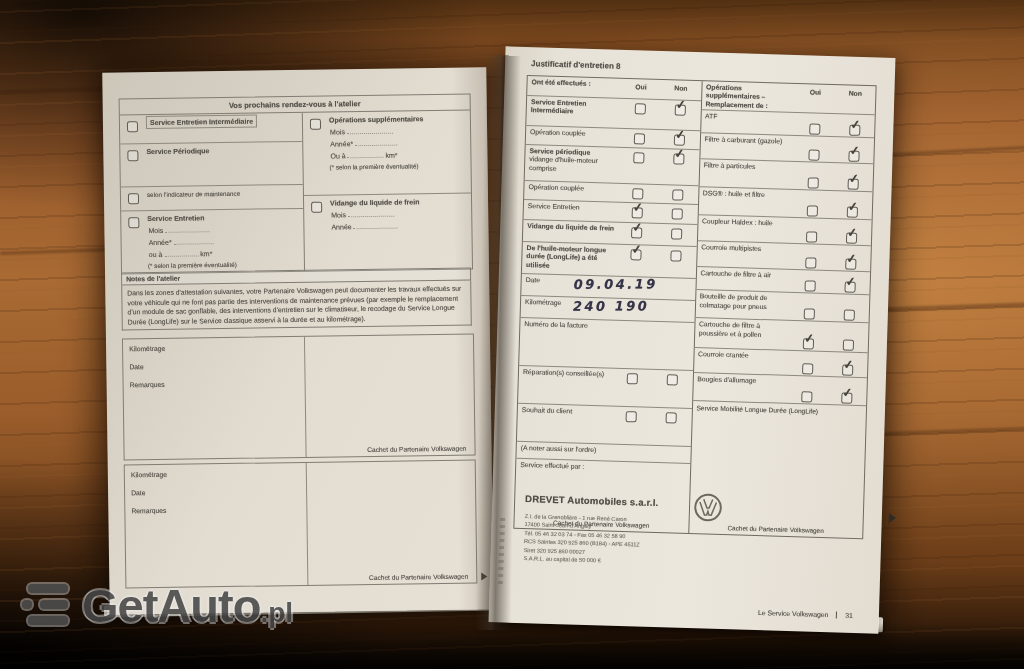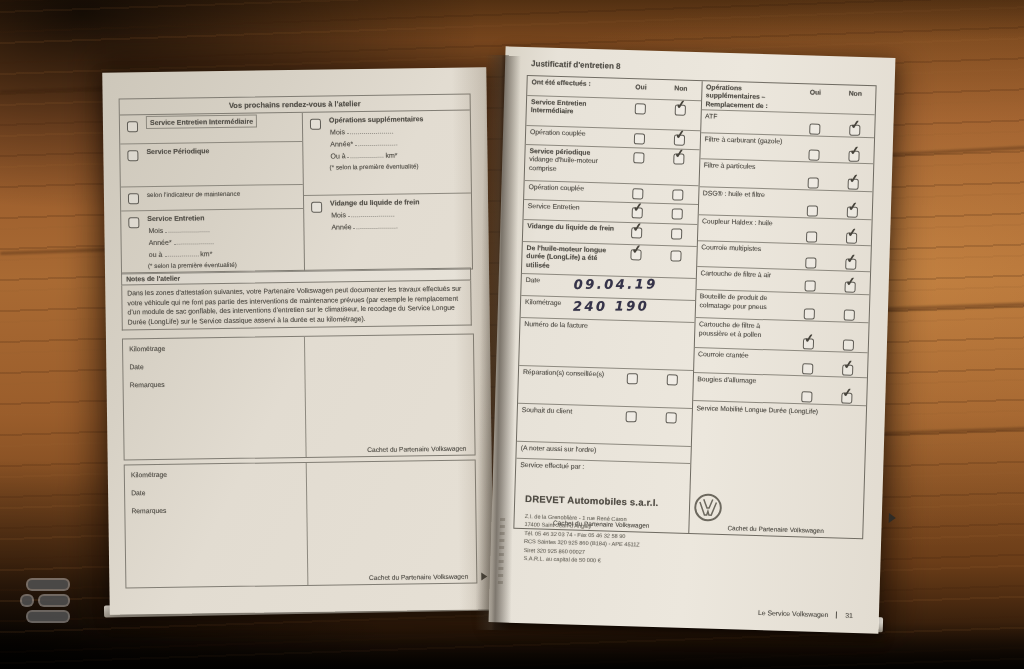--- a/index.html
+++ b/index.html
@@ -502,13 +502,14 @@
 <div class="gutter"></div>
 <div class="spine-code"></div>
 
 <div class="wm">
   <div class="wm-icon">
     <span class="wm-b1"></span>
       <span class="wm-dot"></span>
       <span class="wm-b2"></span>
       <span class="wm-b3"></span>
   </div>
+  <div class="wm-text"><span>GetAuto</span><span class="wm-tld">.pl</span></div>
 </div>
 
 </body></html>

